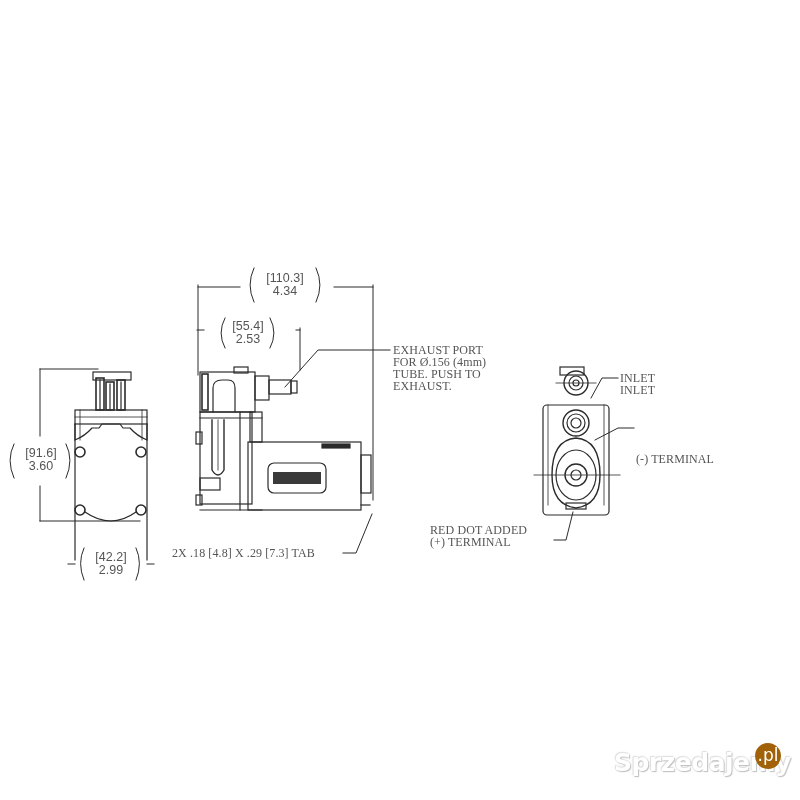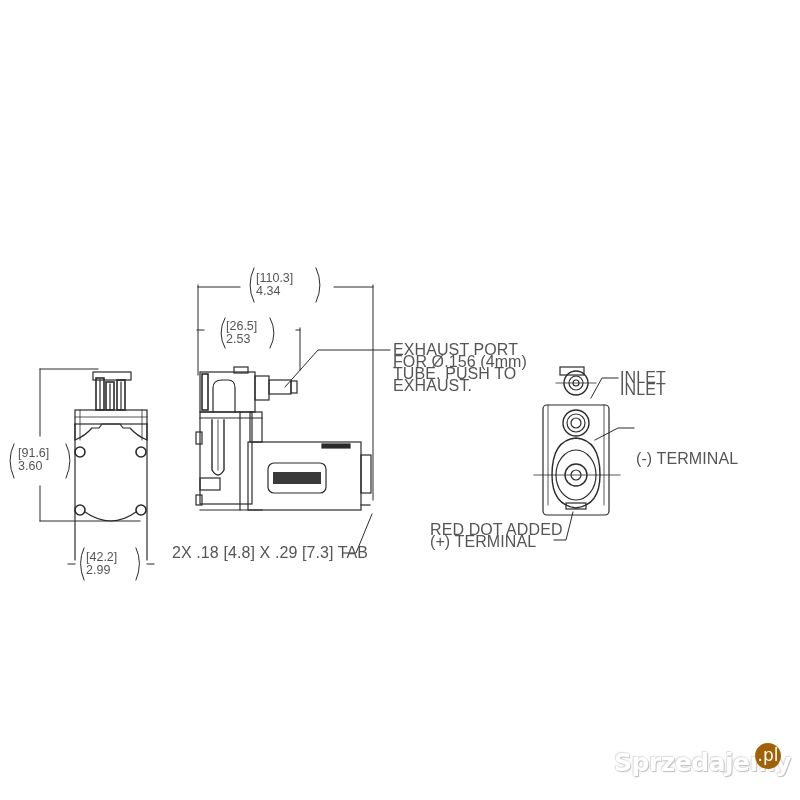--- a/index.html
+++ b/index.html
@@ -1,21 +1,21 @@
 <!DOCTYPE html>
 <html><head>
 <meta charset="utf-8">
 <style>
   html, body { margin:0; padding:0; background:#ffffff; }
   body { width:800px; height:800px; position:relative; overflow:hidden; font-family:"Liberation Sans", sans-serif; }
   .stage { position:absolute; left:0; top:0; width:800px; height:800px; }
   .drawing { position:absolute; left:0; top:0; }
-  .lbl { position:absolute; color:#555555; font-family:Liberation Sans, sans-serif; font-size:16px; line-height:12px; white-space:nowrap; letter-spacing:0.1px; }
+  .lbl { position:absolute; color:#555555; font-family:Liberation Serif, serif; font-size:12px; line-height:12px; white-space:nowrap; letter-spacing:0.1px; }
   .title { position:absolute; left:429px; top:257px; font-family:"DejaVu Sans", sans-serif; font-size:14px; color:#333333; letter-spacing:0.2px; }
-  .dim { position:absolute; text-align:left; color:#555555; font-size:12.5px; line-height:13px; font-family:"Liberation Sans", sans-serif; }
+  .dim { position:absolute; text-align:center; color:#555555; font-size:12.5px; line-height:13px; font-family:"Liberation Sans", sans-serif; }
   .watermark { position:absolute; left:614px; top:748px; font-family:"DejaVu Sans", sans-serif; font-weight:bold; font-size:25px; color:#ffffff; letter-spacing:-0.5px;
     text-shadow: 0 0 2px #c9c9c9, 1px 1px 1px #bdbdbd, -1px -1px 1px #e6e6e6; }
   .wm-badge { position:absolute; left:755px; top:743px; width:26px; height:26px; border-radius:50%; background:#a16207; color:#ffffff; font-size:17px; font-weight:normal; line-height:24px; text-align:center; font-family:"DejaVu Sans", sans-serif; }
 </style>
 </head>
 <body>
 
 <div class="stage">
 
   <svg class="drawing" width="800" height="800" viewBox="0 0 800 800" fill="none" stroke="#2b2b2b" stroke-width="1.2" stroke-linecap="square">
@@ -142,21 +142,21 @@
   <div class="dim" style="left:86px; top:551px; width:50px;">
     <div>[42.2]</div>
     <div>2.99</div>
   </div>
 
   <div class="dim" style="left:256px; top:272px; width:58px;">
     <div>[110.3]</div>
     <div>4.34</div>
   </div>
   <div class="dim" style="left:226px; top:320px; width:44px;">
-    <div>[26.5]</div>
+    <div>[55.4]</div>
     <div>2.53</div>
   </div>
 
   <div class="lbl" style="left:393px; top:344px;">
     <div>EXHAUST PORT</div>
     <div>FOR Ø.156 (4mm)</div>
     <div>TUBE. PUSH TO</div>
     <div>EXHAUST.</div>
   </div>
 

